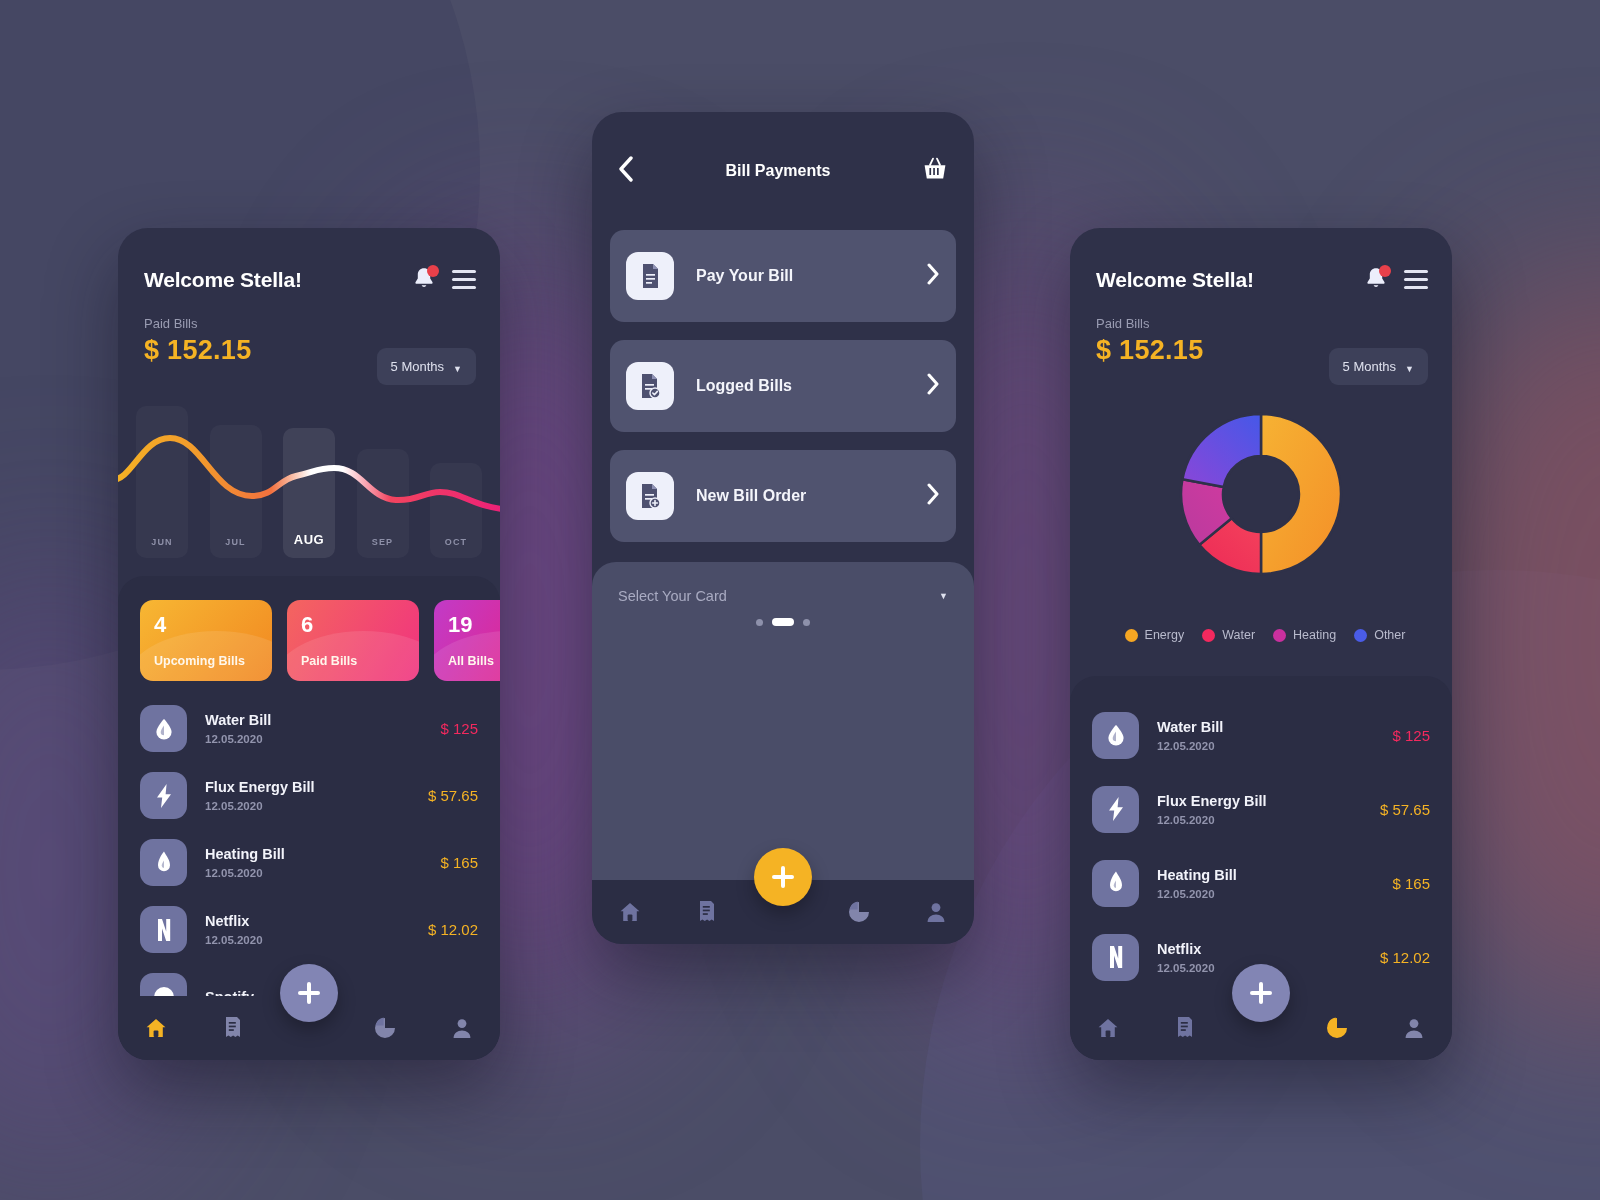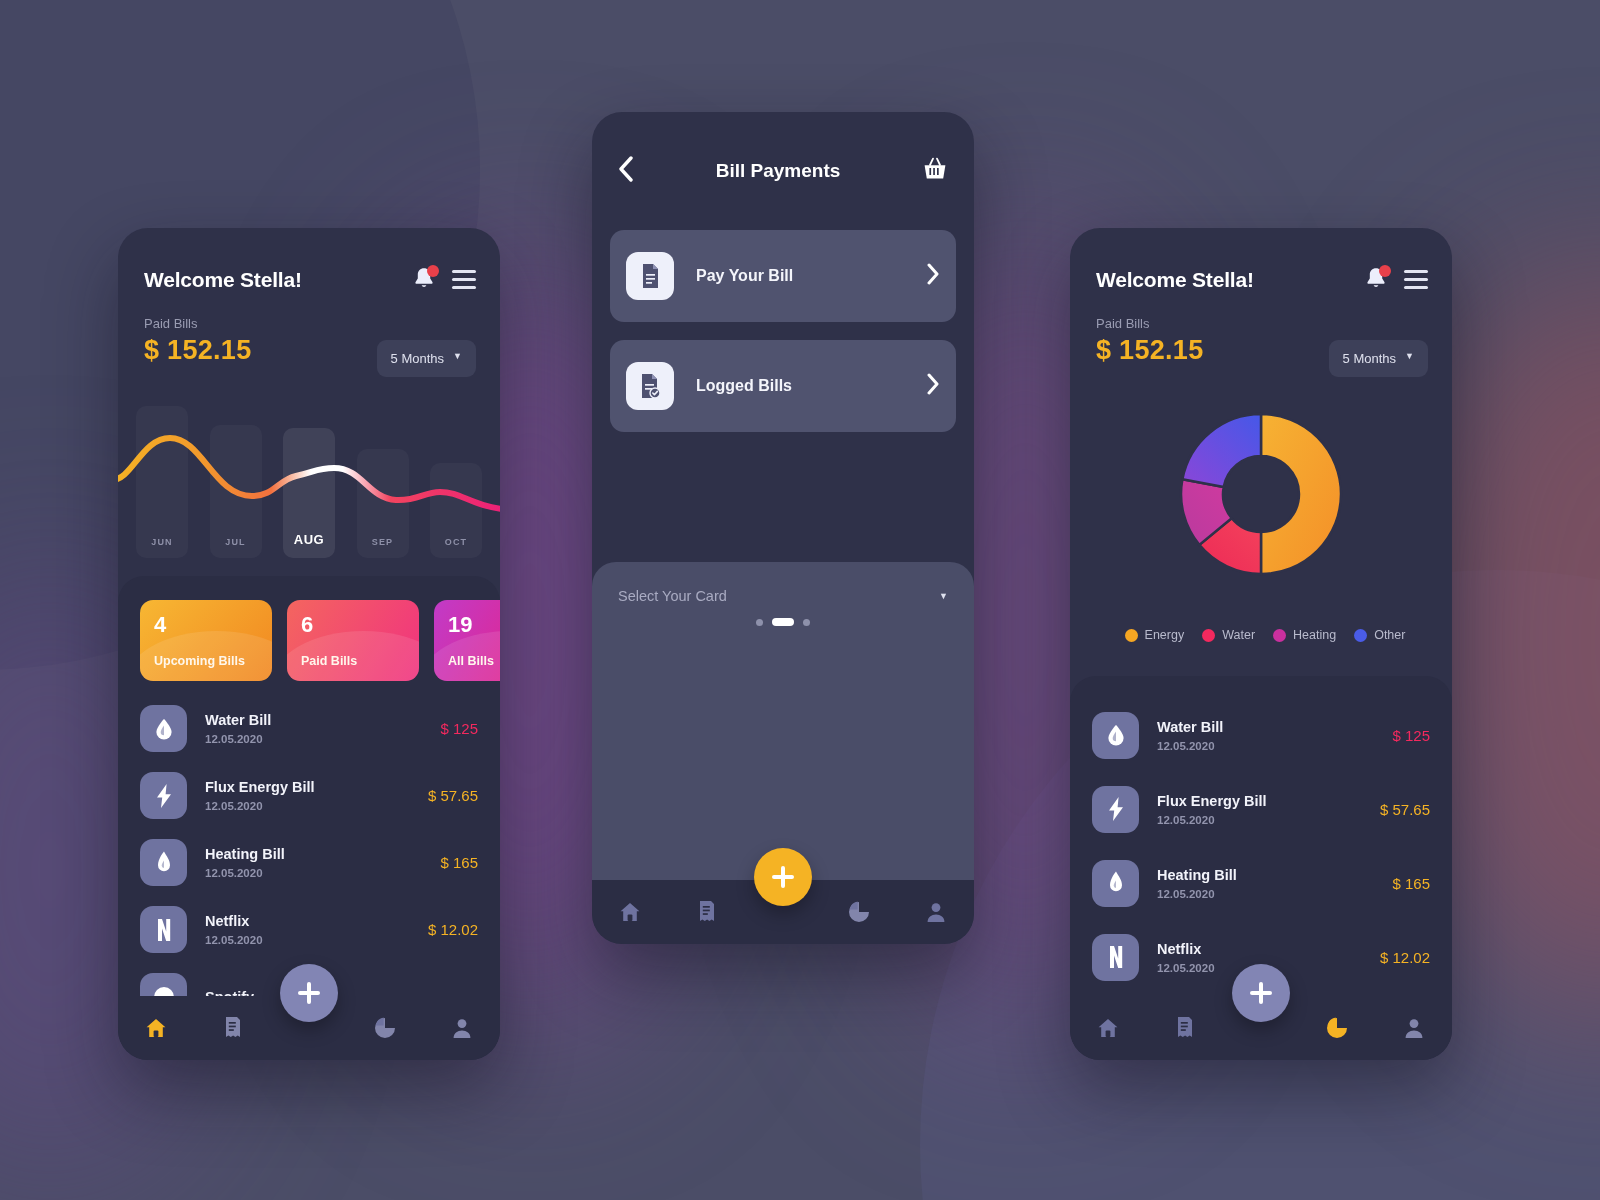--- a/index.html
+++ b/index.html
@@ -75,24 +75,24 @@
   }
   .burger { display: flex; flex-direction: column; gap: 5px; width: 24px; }
   .burger i { display: block; height: 3px; border-radius: 2px; background: #e3e5f2; }
 
   .paid-label { margin-top: 24px; font-size: 13px; color: #9a9cb2; }
   .paid-amount {
     margin-top: 4px; font-size: 27px; font-weight: bold; color: #f5b324;
     letter-spacing: 0.3px;
   }
   .months-pill {
-    position: absolute; right: 24px; top: 112px;
+    position: absolute; right: 24px; top: 120px;
     background: #3d4059; border-radius: 9px;
     padding: 11px 14px; font-size: 13px; color: #dfe1ee;
-    display: flex; align-items: flex-start; gap: 9px;
+    display: flex; align-items: flex-end; gap: 9px;
   }
   .caret { font-size: 9px; color: #dfe1ee; }
 
   
   .chartzone { position: relative; height: 170px; margin-top: 22px; }
   .bars { position: absolute; inset: 0; display: flex; align-items: flex-end;
           justify-content: space-between; padding: 0 18px; }
   .bar {
     width: 52px; border-radius: 10px;
     background: rgba(255,255,255,0.035);
@@ -164,21 +164,21 @@
   }
   .fab i::before { left: 0; top: 9px; width: 22px; height: 4px; }
   .fab i::after { top: 0; left: 9px; width: 4px; height: 22px; }
 
   
   .bp-head {
     height: 118px; display: flex; align-items: center;
     padding: 0 26px; position: relative;
   }
   .bp-title {
-    flex: 1 1 auto; text-align: center; font-size: 19px; font-weight: bold; color: #fff;
+    flex: 1 1 auto; text-align: center; font-size: 16px; font-weight: bold; color: #fff;
   }
   .bp-rows { padding: 0 18px; }
   .bp-row {
     height: 92px; margin-bottom: 18px; border-radius: 14px;
     background: #50536f;
     display: flex; align-items: center; padding: 0 16px;
   }
   .bp-ic {
     width: 48px; height: 48px; border-radius: 12px; background: #eef0fa;
     display: flex; align-items: center; justify-content: center; flex: 0 0 auto;
@@ -497,20 +497,38 @@
             </svg>
         </div>
         <div class="bp-label">Logged Bills</div>
         <div>
           <svg width="14" height="22" viewBox="0 0 14 22">
               <path d="M3 2l8 9-8 9" fill="none" stroke="#fff" stroke-width="3" stroke-linecap="round" stroke-linejoin="round"></path>
             </svg>
         </div>
       </div>
 
+      <div class="bp-row">
+        <div class="bp-ic">
+          <svg width="22" height="26" viewBox="0 0 22 26">
+              <path d="M3 1h10l5 5v19H3z" fill="#4e5170"></path>
+              <path d="M13 1l5 5h-5z" fill="#8e91b4"></path>
+              <rect x="6" y="11" width="9" height="1.7" fill="#eef0fa"></rect>
+              <rect x="6" y="15" width="7" height="1.7" fill="#eef0fa"></rect>
+              <circle cx="16" cy="20" r="5" fill="#4e5170" stroke="#eef0fa" stroke-width="1.4"></circle>
+              <path d="M16 17.6v4.8M13.6 20h4.8" stroke="#eef0fa" stroke-width="1.6" stroke-linecap="round"></path>
+            </svg>
+        </div>
+        <div class="bp-label">New Bill Order</div>
+        <div>
+          <svg width="14" height="22" viewBox="0 0 14 22">
+              <path d="M3 2l8 9-8 9" fill="none" stroke="#fff" stroke-width="3" stroke-linecap="round" stroke-linejoin="round"></path>
+            </svg>
+        </div>
+      </div>
     </div>
 
     <div class="card-panel">
       <div class="sel-card">
         <span>Select Your Card</span>
         <span class="caret">▼</span>
       </div>
 
 
       <div class="dots">

